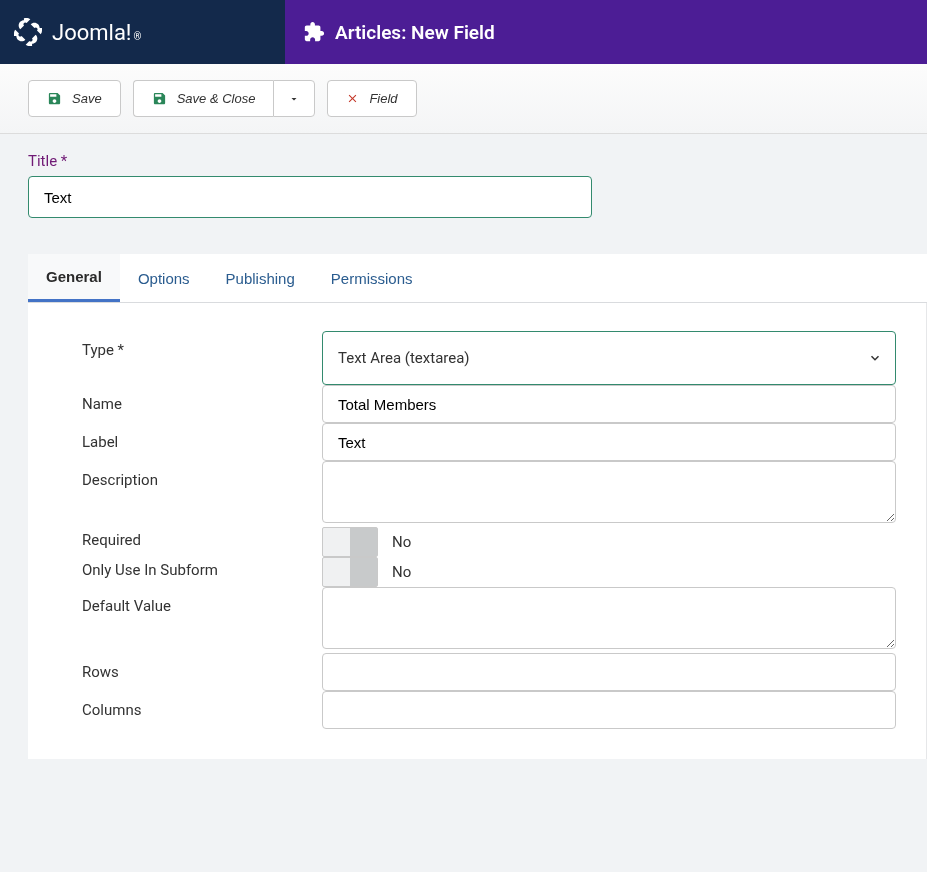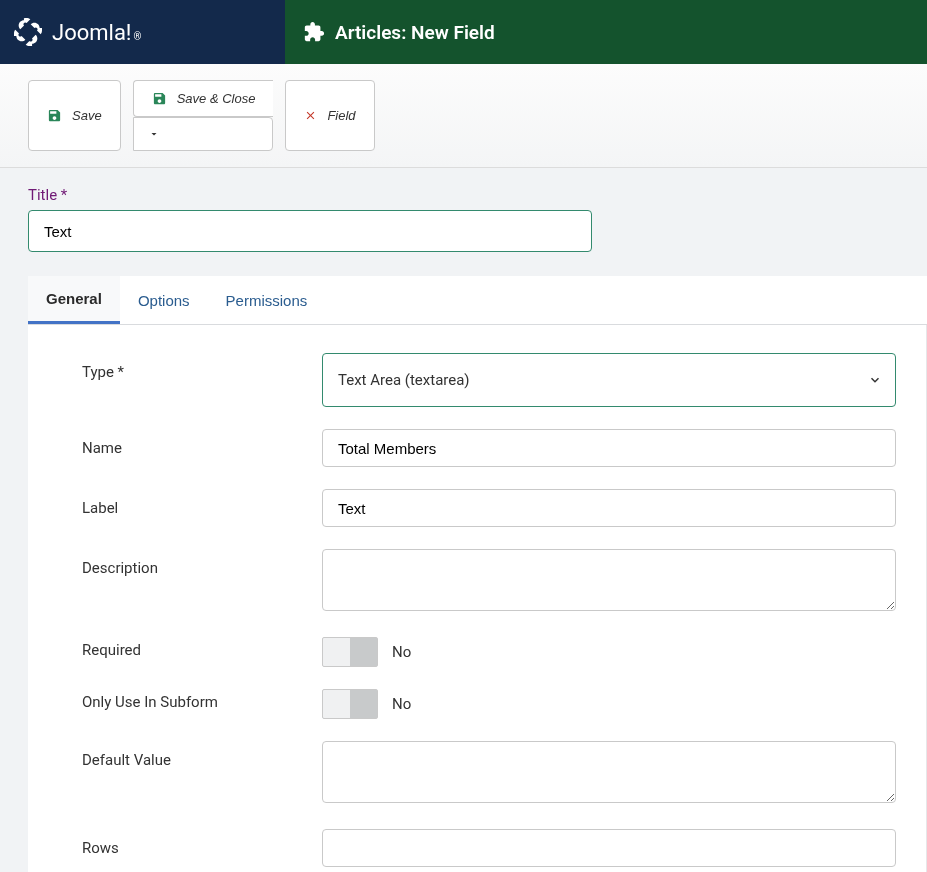--- a/index.html
+++ b/index.html
@@ -1,40 +1,40 @@
 <!DOCTYPE html>
 <html><head>
 <meta charset="utf-8">
 <style>
 * { margin: 0; padding: 0; box-sizing: border-box; }
 body { font-family: -apple-system, BlinkMacSystemFont, "Segoe UI", Roboto, Arial, sans-serif; font-size: 15px; color: #333; background: #f1f3f5; width: 927px; }
-.header { background: #14532d; height: 64px; display: flex; align-items: center; }
+.header { background: #4c1d95; height: 64px; display: flex; align-items: center; }
 .brand { background: #13294b; height: 64px; width: 285px; display: flex; align-items: center; padding-left: 14px; color: #fff; font-size: 22px; font-weight: 400; }
 .brand-logo { width: 28px; height: 28px; margin-right: 10px; }
 .brand-text { display: flex; align-items: baseline; }
 .brand-reg { font-size: 10px; margin-left: 2px; vertical-align: super; }
 .page-title { color: #fff; display: flex; align-items: center; font-size: 19px; font-weight: 600; margin-left: 18px; }
 .page-title-icon { width: 22px; height: 22px; margin-right: 10px; }
 .toolbar { background: linear-gradient(#fcfcfc, #f4f5f6); border-bottom: 1px solid #dcdcdc; padding: 16px 28px; display: flex; gap: 12px; }
 .btn { background: #fff; border: 1px solid #c9c9c9; border-radius: 4px; padding: 10px 18px; font-size: 13px; color: #333; display: inline-flex; align-items: center; gap: 10px; cursor: pointer; font-style: italic; }
-.btn-group { display: inline-flex; flex-direction: column; }
+.btn-group { display: inline-flex; }
 .btn-group .btn:first-child { border-top-right-radius: 0; border-bottom-right-radius: 0; border-right: none; }
 .btn-group .btn:last-child { border-top-left-radius: 0; border-bottom-left-radius: 0; padding: 10px 14px; }
 .icon-save { width: 15px; height: 15px; }
 .icon-cancel { width: 13px; height: 13px; }
 .icon-chevron-down { width: 12px; height: 12px; }
 .title-section { padding: 18px 28px 24px 28px; }
 .title-label { font-size: 15px; color: #701a75; margin-bottom: 6px; display: block; }
 .title-input { width: 564px; height: 42px; border: 1px solid #338a6e; border-radius: 4px; padding: 0 15px; font-size: 15px; background:#fff; }
-.tabs { display: flex; border-bottom: 1px solid #d9dbde; background:#fff; margin: 0 0 0 0;}
+.tabs { display: flex; border-bottom: 1px solid #d9dbde; background:#fff; margin: 12px 0 0 0;}
 .tabs-wrap{background:#fff;margin-left:28px;margin-right:0;}
 .tab { padding: 14px 18px; font-size: 15px; color: #2a5c8f; cursor: pointer; border:none;background:none; }
 .tab.active { color: #2a2a2a; font-weight: 600; border-bottom: 3px solid #4373c6; background:#f8f9fa;}
 .content { background: #fff; margin: 0 0 0 28px; padding: 28px 30px 30px 26px; border-right:1px solid #e6e7e9; }
-.form-row { display: flex; align-items: flex-start; margin-bottom: 22px; }
+.form-row { display: flex; align-items: flex-start; }
 .form-label { width: 240px; padding-top: 10px; font-size: 15px; color: #333; flex-shrink:0;}
 .form-control { flex: 1; max-width:576px;}
 .input, .select-box, .textarea { width: 100%; border: 1px solid #c9c9c9; border-radius: 4px; font-size: 15px; background:#fff;}
 .input { height: 38px; padding: 0 15px; }
 .select-box { height: 54px; display: flex; align-items: center; justify-content: space-between; border: 1px solid #338a6e; cursor:pointer;}
 .select-text{padding:0 15px;}
 .select-chev { width: 42px; height: 42px; display:flex;align-items:center;justify-content:center;border-left:1px solid transparent;}
 .textarea { height: 62px; padding: 10px 15px; resize: both; font-family: inherit;}
 .toggle-row { display:flex; align-items:center; gap:14px;}
 .toggle { width: 56px; height: 30px; background: #f0f1f2; border: 1px solid #c9c9c9; border-radius: 2px; position: relative; cursor:pointer;}
@@ -92,20 +92,21 @@
 
 <div class="title-section">
   <label class="title-label">Title *</label>
   <input class="title-input" type="text" value="Text" style="">
 </div>
 
 <div class="tabs-wrap">
 <div class="tabs">
   <button class="tab active">General</button>
   <button class="tab">Options</button>
+  <button class="tab">Publishing</button>
   <button class="tab">Permissions</button>
 </div>
 
 <div class="content">
 
   <div class="form-row">
     <div class="form-label">Type *</div>
     <div class="form-control">
       <div class="select-box">
         <span class="select-text">Text Area (textarea)</span>

